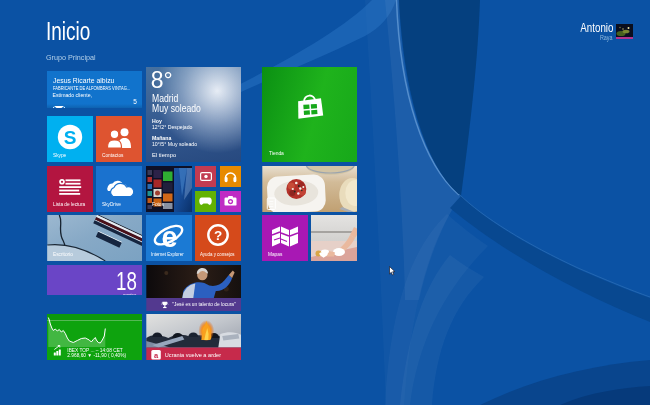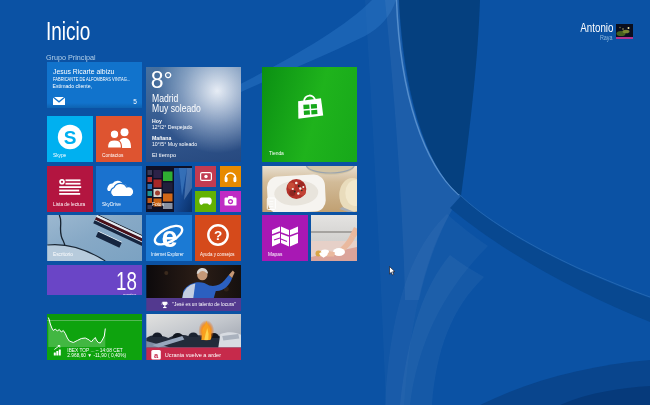--- a/index.html
+++ b/index.html
@@ -30,21 +30,21 @@
 <svg class="abs" style="left:616px;top:23.5px" width="17" height="15" viewBox="0 0 17 15">
   <rect width="17" height="15" fill="#0a0e1e"></rect>
   <ellipse cx="5" cy="9.5" rx="4.5" ry="2.6" fill="#46601e"></ellipse>
   <ellipse cx="10" cy="7.5" rx="3.5" ry="1.8" fill="#7a8830"></ellipse>
   <circle cx="12.5" cy="4" r="1" fill="#e8e0a0"></circle>
   <circle cx="7" cy="5" r="0.8" fill="#b0a860"></circle>
   <circle cx="4" cy="3.5" r="0.7" fill="#8c8850"></circle>
   <rect y="13" width="17" height="2" fill="#b3338c"></rect>
 </svg>
 
-<div class="t" style="left:47px;top:62px;width:95.4px;height:46px;background:linear-gradient(180deg,#1173cc 0%,#1173cc 89%,#0e62b0 100%)">
+<div class="t" style="left:47px;top:71px;width:95.4px;height:37px;background:linear-gradient(180deg,#1173cc 0%,#1173cc 89%,#0e62b0 100%)">
   <div class="abs" style="left:5.5px;top:4.5px;font-size:7.8px;transform:scaleX(.88);transform-origin:0 0">Jesus Ricarte albizu</div>
   <div class="abs" style="left:5.5px;top:14.8px;font-size:4.6px;transform:scaleX(.88);transform-origin:0 0">FABRICANTE DE ALFOMBRAS VINTAG...</div>
   <div class="abs" style="left:5.5px;top:21px;font-size:5.2px">Estimado cliente,</div>
   <svg class="abs" style="left:5.5px;top:35px" width="12" height="8" viewBox="0 0 12 8">
     <rect width="12" height="8" fill="#fff"></rect>
     <path d="M0,0 L6,4.8 L12,0" fill="none" stroke="#1173cc" stroke-width="1.3"></path>
   </svg>
   <div class="abs" style="right:5.5px;bottom:3px;font-size:6.5px">5</div>
 </div>
 

